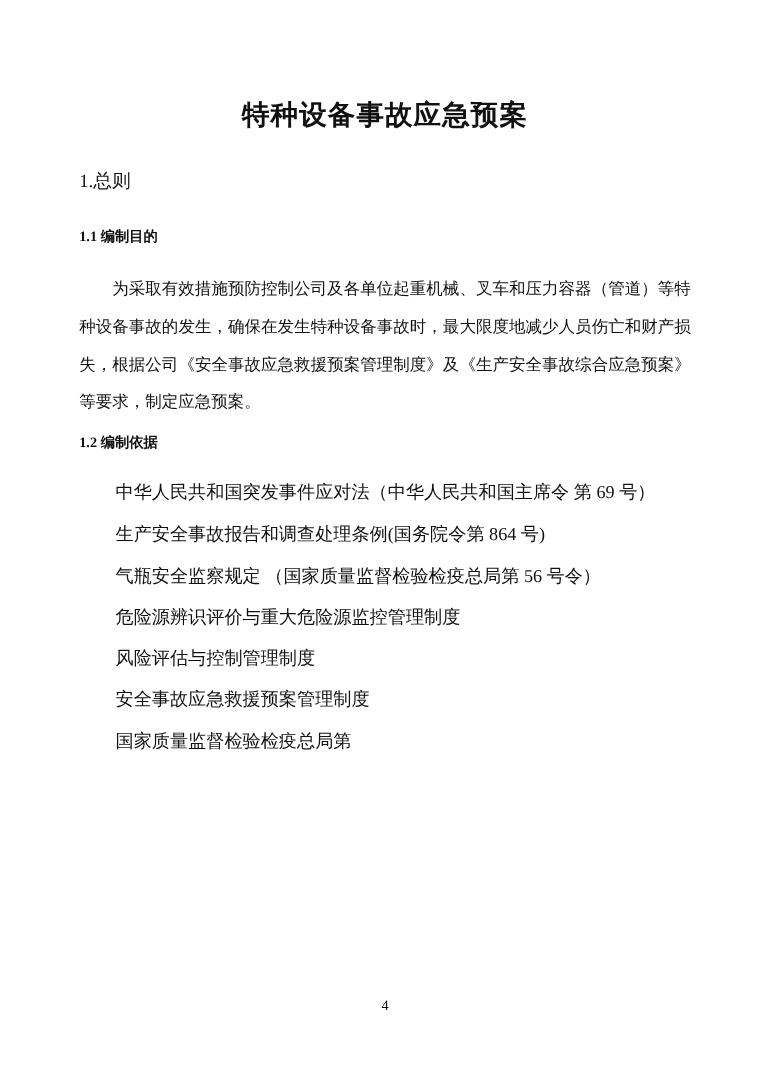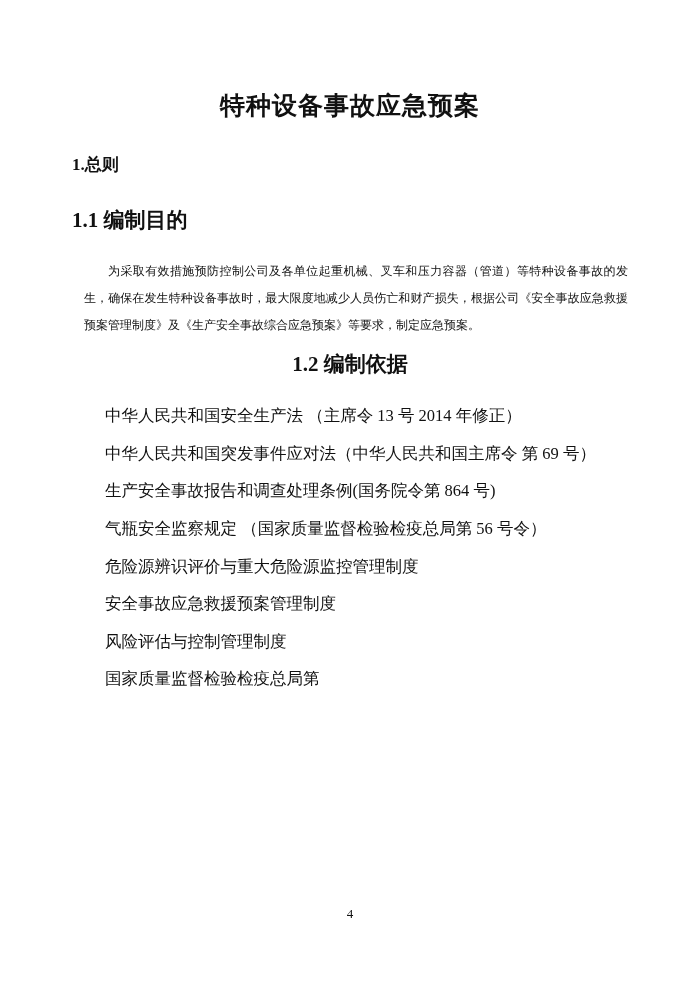--- a/index.html
+++ b/index.html
@@ -25,42 +25,41 @@
   .doc-title {
     text-align: center;
     font-size: 25px;
     font-weight: bold;
     letter-spacing: 1px;
     margin: 18px 0 30px 0;
     line-height: 1.3;
   }
   .h1 {
     font-size: 17px;
-    font-weight: bold;
+    font-weight: normal;
     margin: 0 0 30px 0;
     line-height: 1.4;
   }
   .h2 {
-    font-size: 21px;
+    font-size: 13px;
     font-weight: bold;
     margin: 0 0 22px 0;
     line-height: 1.4;
   }
   .h2.second {
     margin-top: 4px;
     margin-bottom: 18px;
-    text-align: center;
   }
   .body-para {
-    font-size: 12px;
+    font-size: 15px;
     line-height: 2.28;
     text-align: justify;
     text-justify: inter-ideograph;
     text-indent: 2em;
-    margin: 0 0 10px 12px;
+    margin: 0 0 10px 0;
   }
   .list {
     margin: 0;
     padding: 0;
     list-style: none;
   }
   .list-item {
     font-size: 16.5px;
     line-height: 2.28;
     text-indent: 2em;
@@ -87,25 +86,24 @@
 
   <h2 class="h1">1.总则</h2>
 
   <h3 class="h2">1.1 编制目的</h3>
 
   <p class="body-para">为采取有效措施预防控制公司及各单位起重机械、叉车和压力容器（管道）等特种设备事故的发生，确保在发生特种设备事故时，最大限度地减少人员伤亡和财产损失，根据公司《安全事故应急救援预案管理制度》及《生产安全事故综合应急预案》等要求，制定应急预案。</p>
 
   <h3 class="h2 second">1.2 编制依据</h3>
 
   <ul class="list">
-    <li class="list-item">中华人民共和国安全生产法 （主席令 13 号  2014 年修正）</li>
     <li class="list-item">中华人民共和国突发事件应对法（中华人民共和国主席令 第 69 号）</li>
     <li class="list-item">生产安全事故报告和调查处理条例(国务院令第 864 号)</li>
     <li class="list-item">气瓶安全监察规定 （国家质量监督检验检疫总局第 56 号令）</li>
     <li class="list-item">危险源辨识评价与重大危险源监控管理制度</li>
+    <li class="list-item">风险评估与控制管理制度</li>
     <li class="list-item">安全事故应急救援预案管理制度</li>
-    <li class="list-item">风险评估与控制管理制度</li>
     <li class="list-item">国家质量监督检验检疫总局第</li>
   </ul>
 
   <div class="page-number">4</div>
 
 </div>
 
 </body></html>

